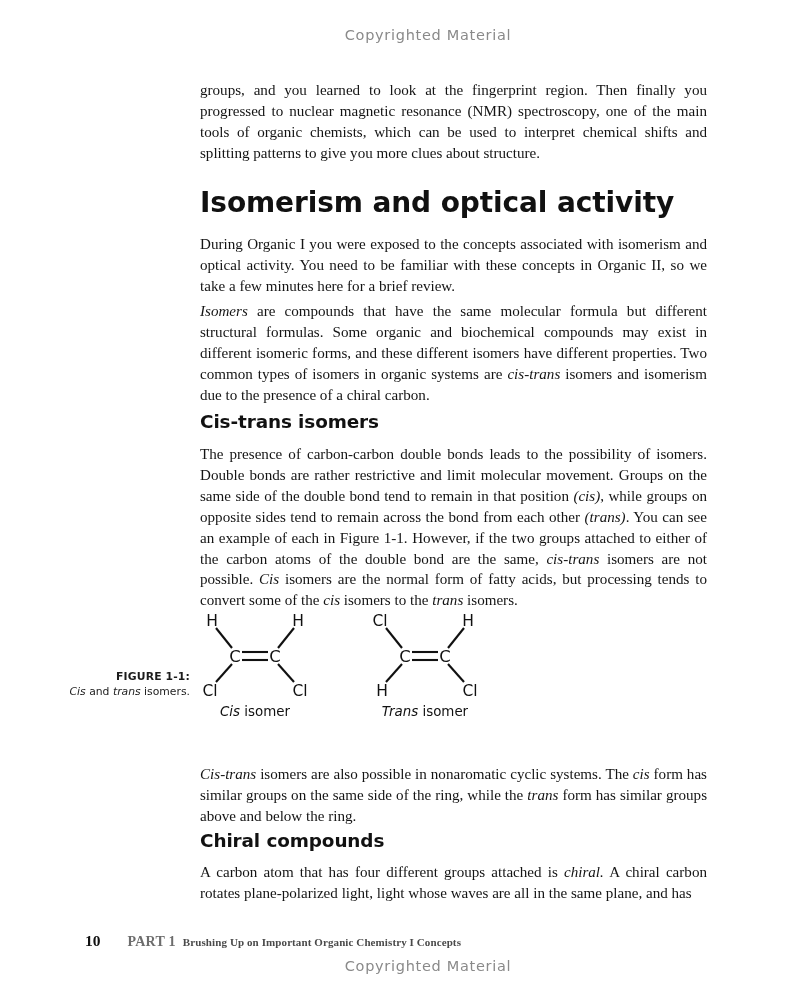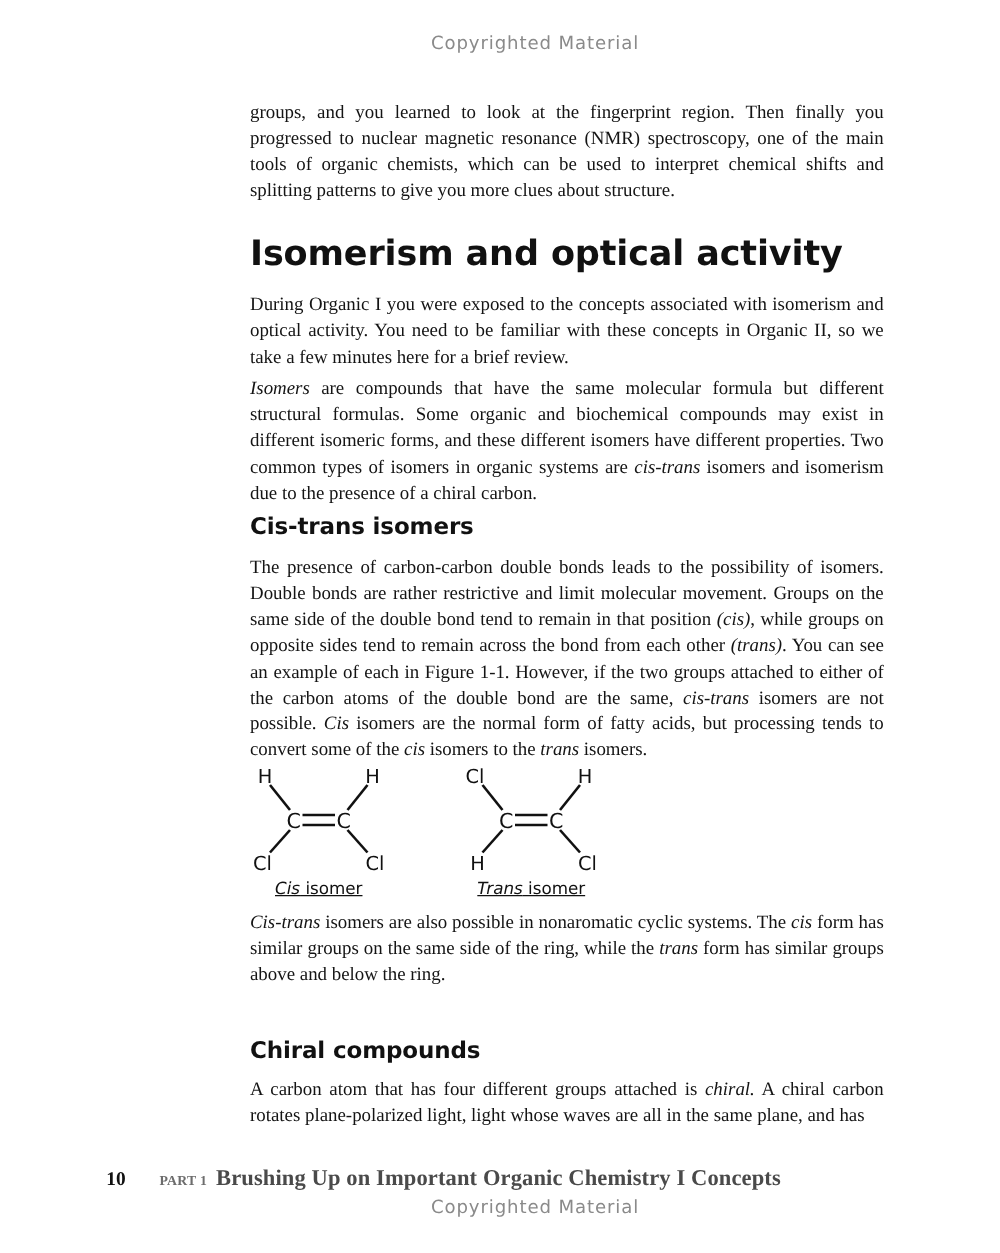--- a/index.html
+++ b/index.html
@@ -112,49 +112,48 @@
   .struct svg { display: block; }
 
   .isomer-label {
     position: absolute;
     top: 98px;
     width: 100%;
     text-align: center;
     font-family: "DejaVu Sans", "Liberation Sans", sans-serif;
     font-size: 13.4px;
     color: #111111;
-    text-decoration: underline;
   }
   .isomer-label .it { font-style: italic; }
 
   
   .footer {
     position: absolute;
     left: 85px;
     top: 932px;
     display: flex;
     align-items: baseline;
     font-family: Liberation Serif, serif;
   }
   .footer .page-num {
     font-weight: bold;
     font-size: 15.5px;
     color: #111111;
     margin-right: 27px;
   }
   .footer .part-label {
     font-weight: bold;
-    font-size: 11px;
+    font-size: 14px;
     color: #6d6d6d;
     letter-spacing: 0.25px;
     margin-right: 7px;
   }
   .footer .part-title {
     font-weight: bold;
-    font-size: 18px;
+    font-size: 11px;
     color: #4a4a4a;
     letter-spacing: 0.1px;
   }
 </style>
 </head>
 <body>
 
 <div class="page">
 
   <div class="watermark watermark-top">Copyrighted Material</div>
@@ -178,20 +177,24 @@
   <div class="col" style="top: 411px;">
     <h2 class="sub-head">Cis-trans isomers</h2>
   </div>
 
   <div class="col" style="top: 444px;">
     <p class="body"><span>The presence of carbon-carbon double bonds leads to the possibility of isomers. Double bonds are rather restrictive and limit molecular movement. Groups on the same side of the double bond tend to remain in that position </span><i>(cis)</i><span>, while groups on opposite sides tend to remain across the bond from each other </span><i>(trans)</i><span>. You can see an example of each in Figure 1-1. However, if the two groups attached to either of the carbon atoms of the double bond are the same, </span><i>cis-trans</i><span> isomers are not possible. </span><i>Cis</i><span> isomers are the normal form of fatty acids, but processing tends to convert some of the </span><i>cis</i><span> isomers to the </span><i>trans</i><span> isomers.</span></p>
   </div>
 
   <div class="figure-block">
 
+    <div class="figure-caption">
+      <span class="fig-label">FIGURE 1-1:</span><br>
+      <i>Cis</i><span> and </span><i>trans</i><span> isomers.</span>
+    </div>
 
     <div class="structures">
 
       <div class="struct struct-cis">
         <svg width="130" height="96" viewBox="0 0 130 96">
 
           <line x1="26" y1="22" x2="42" y2="42" stroke="#111" stroke-width="2.1"></line>
           <line x1="104" y1="22" x2="88" y2="42" stroke="#111" stroke-width="2.1"></line>
 
           <line x1="42" y1="58" x2="26" y2="76" stroke="#111" stroke-width="2.1"></line>
@@ -224,21 +227,21 @@
           <text x="85" y="56" font-family="DejaVu Sans, Liberation Sans, sans-serif" font-size="16.5" fill="#111" text-anchor="middle">C</text>
           <text x="22" y="90" font-family="DejaVu Sans, Liberation Sans, sans-serif" font-size="15.5" fill="#111" text-anchor="middle">H</text>
           <text x="110" y="90" font-family="DejaVu Sans, Liberation Sans, sans-serif" font-size="15.5" fill="#111" text-anchor="middle">Cl</text>
         </svg>
         <div class="isomer-label"><span class="it">Trans</span><span> isomer</span></div>
       </div>
 
     </div>
   </div>
 
-  <div class="col" style="top: 728px;">
+  <div class="col" style="top: 764px;">
     <p class="body"><i>Cis-trans</i><span> isomers are also possible in nonaromatic cyclic systems. The </span><i>cis</i><span> form has similar groups on the same side of the ring, while the </span><i>trans</i><span> form has similar groups above and below the ring.</span></p>
   </div>
 
   <div class="col" style="top: 830px;">
     <h2 class="sub-head">Chiral compounds</h2>
   </div>
 
   <div class="col" style="top: 862px;">
     <p class="body"><span>A carbon atom that has four different groups attached is </span><i>chiral.</i><span> A chiral carbon rotates plane-polarized light, light whose waves are all in the same plane, and has</span></p>
   </div>

